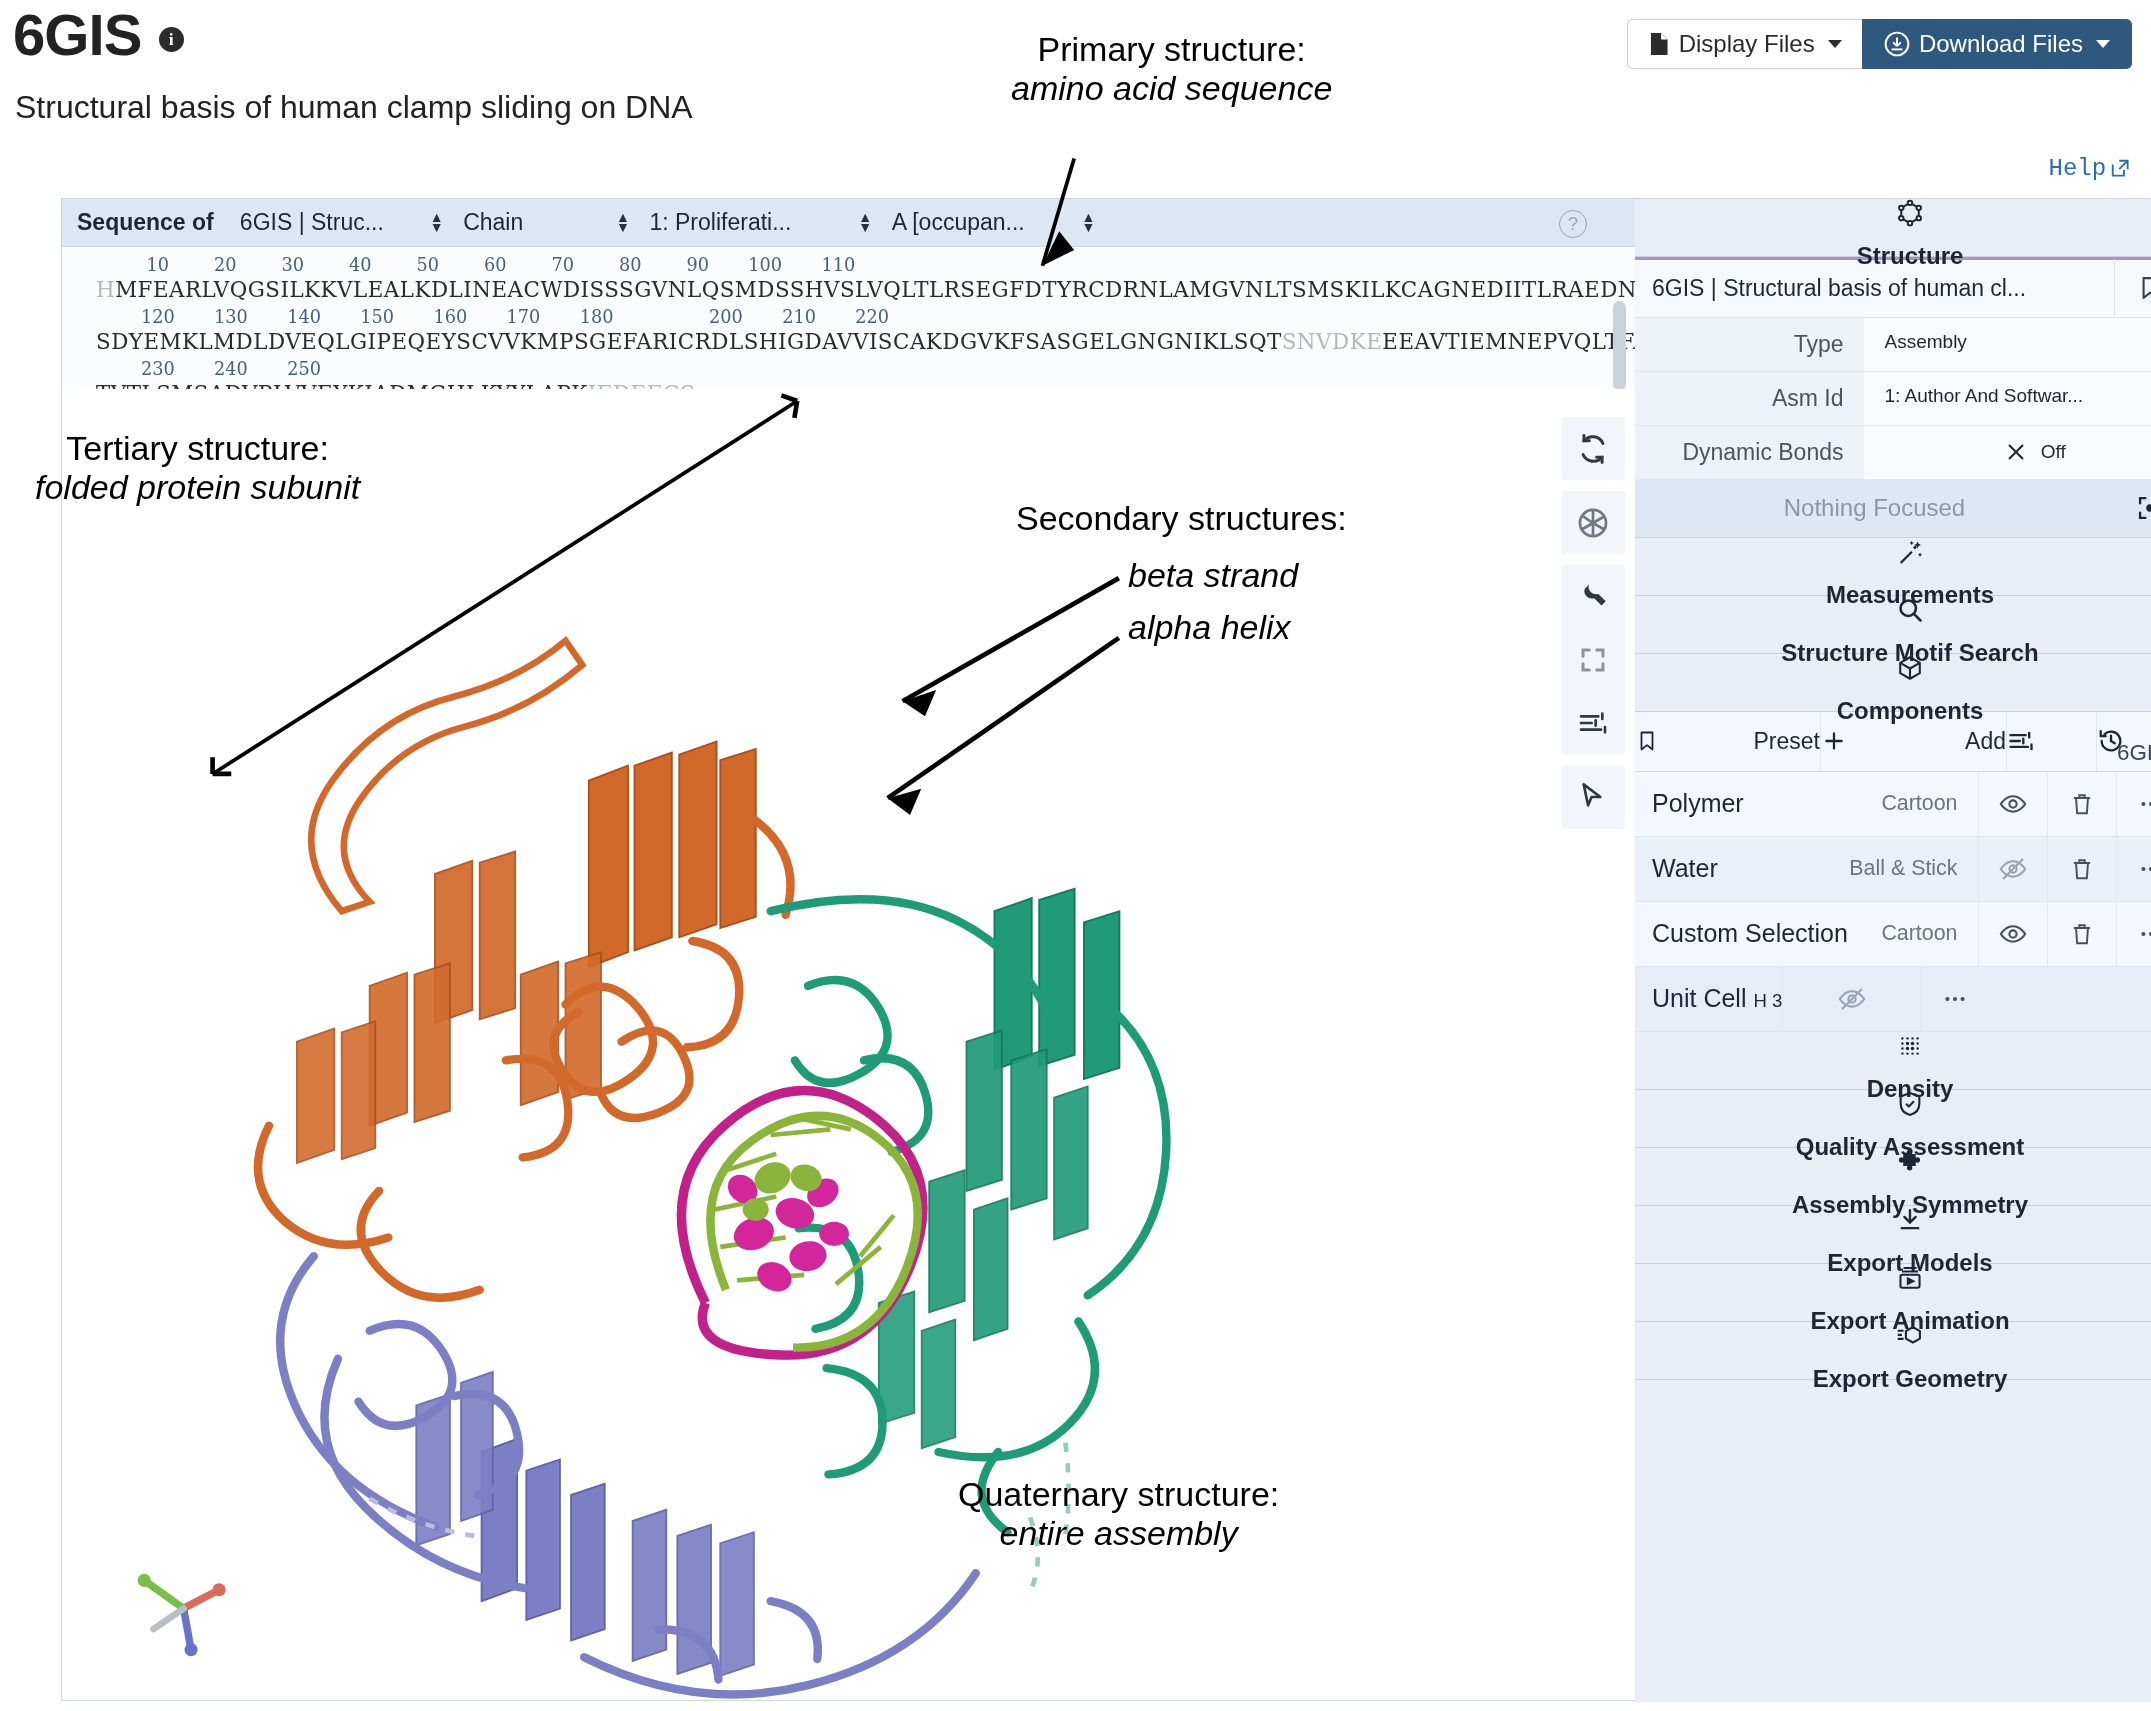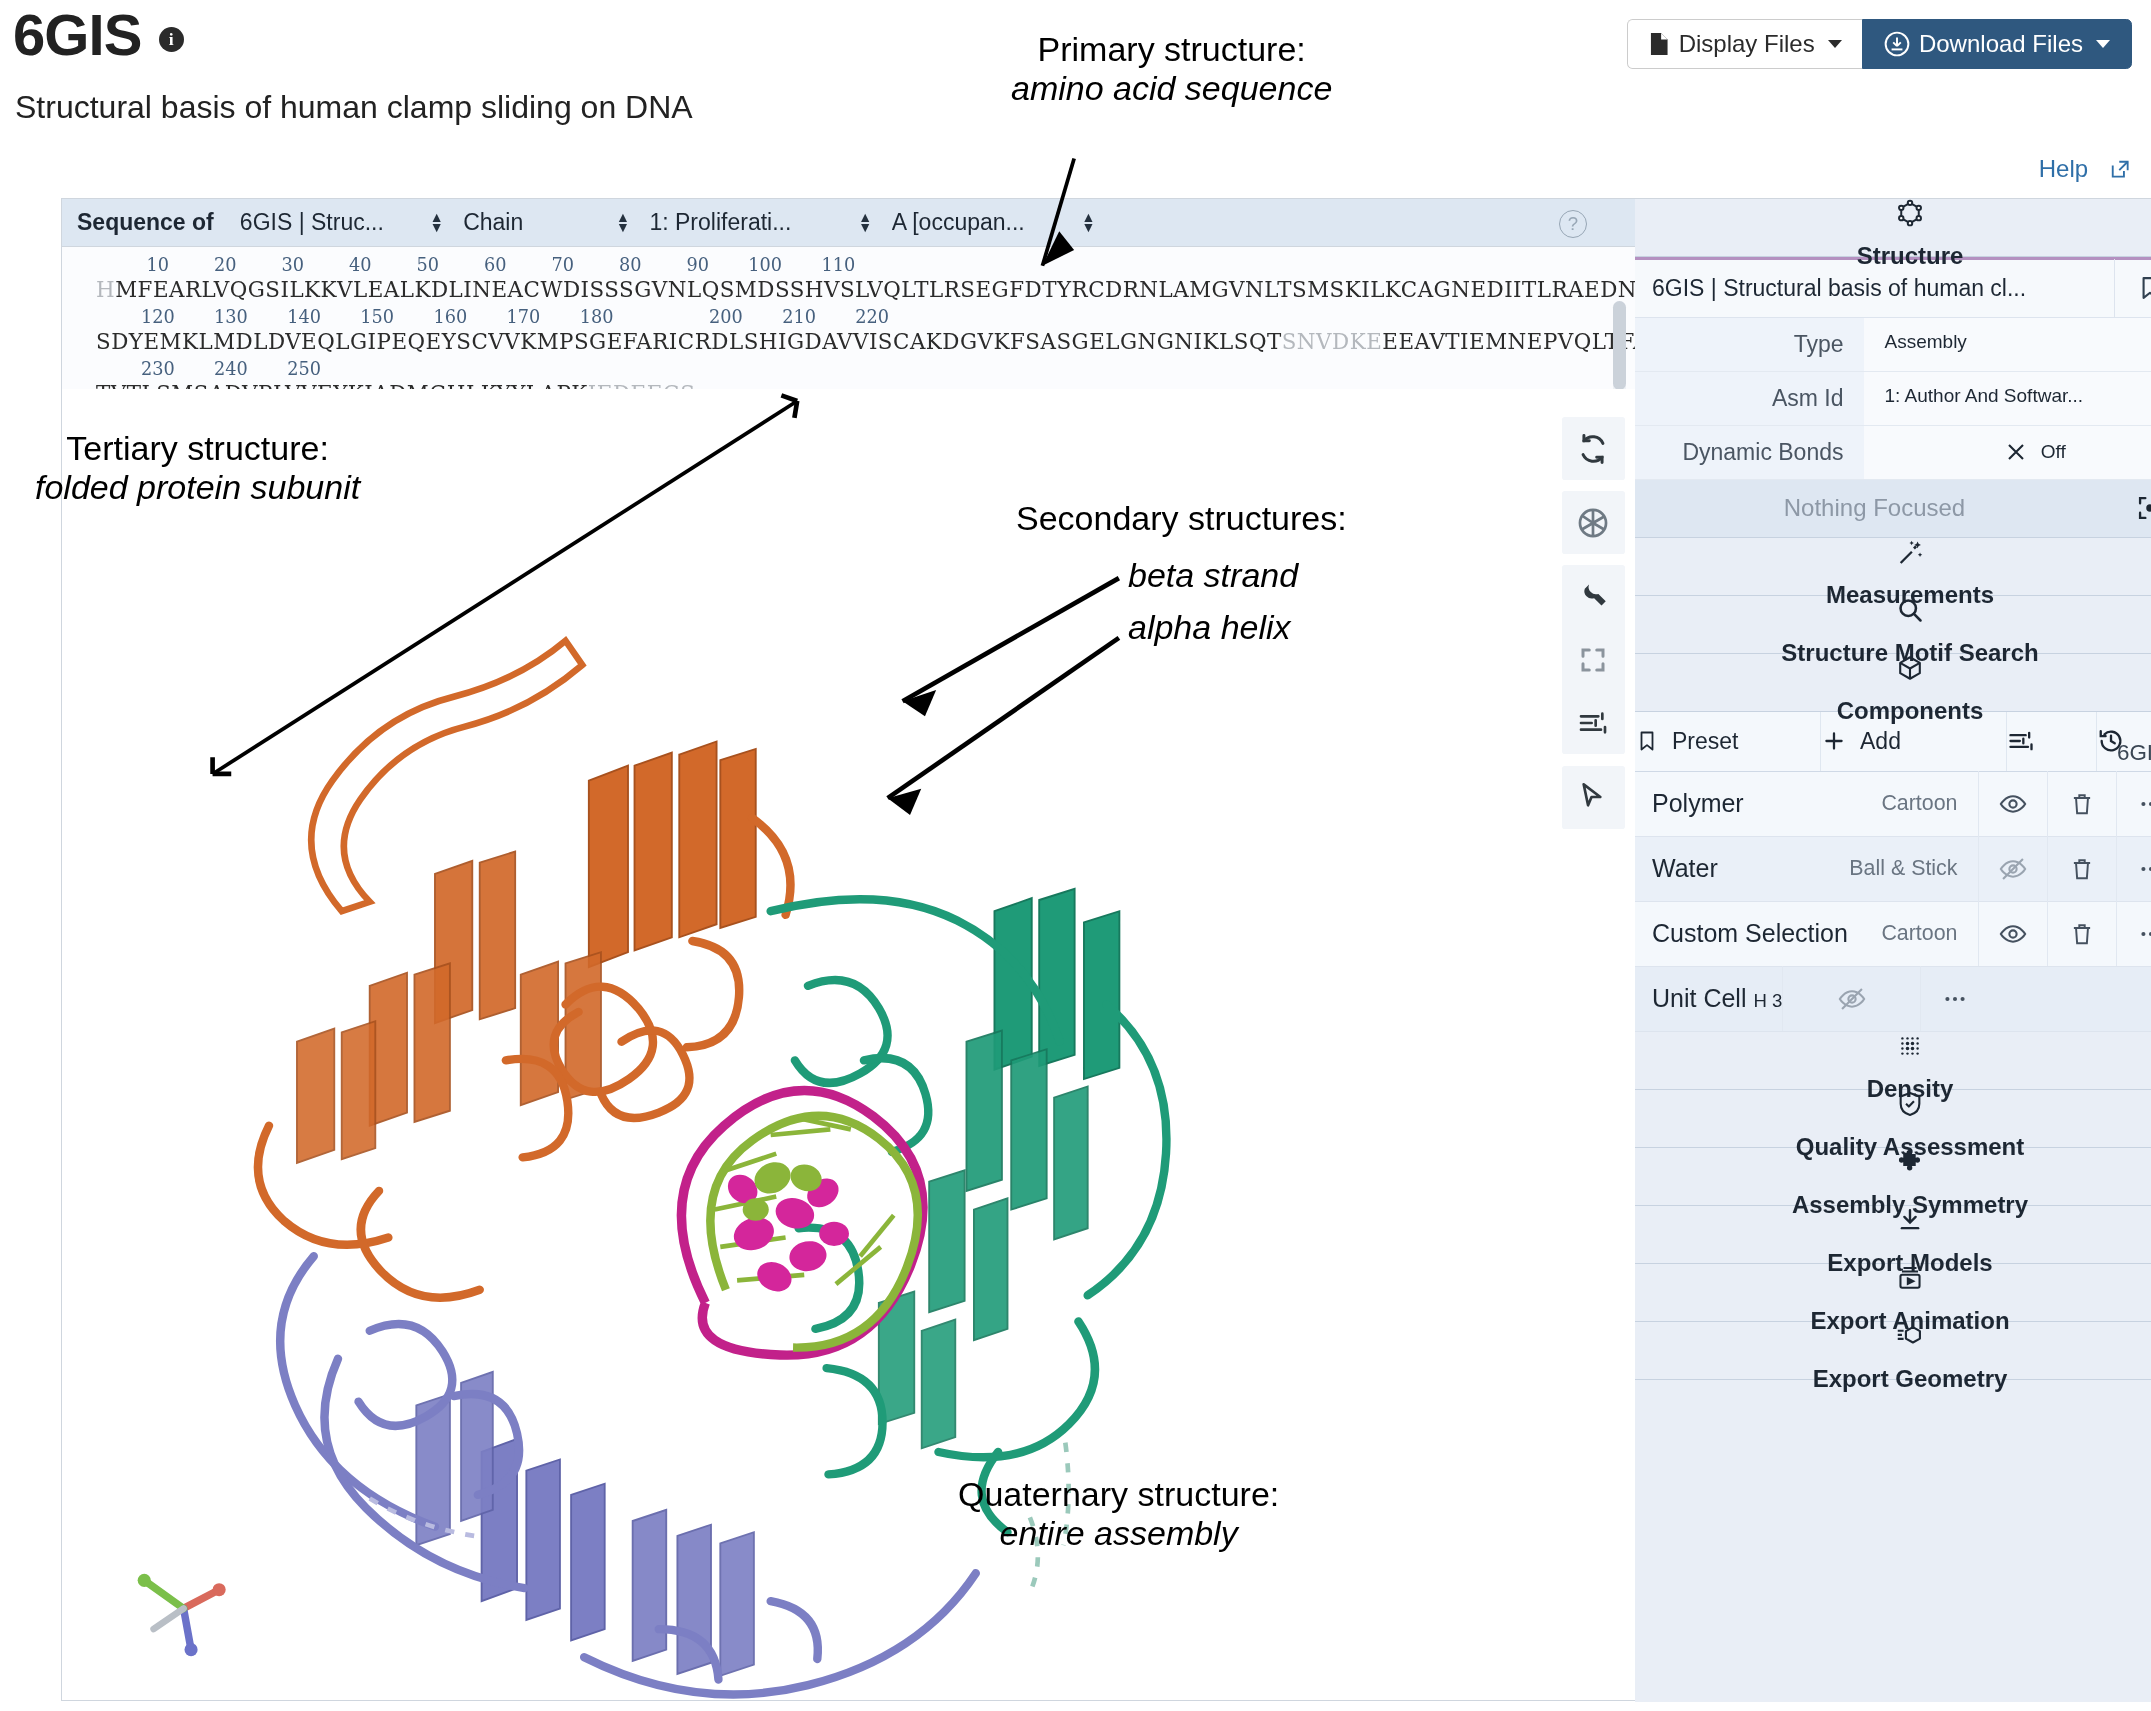--- a/index.html
+++ b/index.html
@@ -46,21 +46,21 @@
   #download-files-button {
     background:#2f587f; border:0.9px solid #2f587f;
     border-radius:0 5.6px 5.6px 0; color:#ffffff;
   }
   .caret { width:0;height:0;border-left:7.5px solid transparent;border-right:7.5px solid transparent;
            border-top:8.4px solid currentColor; margin-left:3.7px; }
 
   #help-link {
     position:absolute; right:20.5px; top:155px;
     font-size:24px; color:#2f6fa8; cursor:pointer;
-    display:flex; align-items:center; gap:21px;
+    display:flex; align-items:center; gap:3px;font-family:Liberation Mono, monospace;
   }
 
   
   #main-frame {
     position:absolute; left:13px; top:198px;
     width:2125px; height:1503px;
     border:0.9px solid #cfd6de; background:#fff;margin-left:48px;
   }
 
   
@@ -173,21 +173,21 @@
 
   #focus-row {
     display:flex; align-items:center; height:58px;
     background:#dee7f2; border-bottom:0.9px solid #c7d2e0;
   }
   #focus-row .t { flex:1; text-align:center; color:#8d98a6; font-size:24px; }
   #focus-button { width:71px; height:58px; display:flex; align-items:center; justify-content:center; cursor:pointer; color:#1d2733; }
 
   #components-actions { display:flex; height:60px; background:#f4f8fc; border-bottom:0.9px solid #cfd9e6;}
   .ca-btn {
-    display:flex; align-items:center; justify-content:flex-start; gap:13px;
+    display:flex; align-items:center; justify-content:space-between; gap:13px;
     cursor:pointer; font-size:23px; color:#1d2733; border-right:0.9px solid #dfe7f0;
   }
   #preset-button { flex:0 0 186px; }
   #add-button { flex:0 0 186px; }
   #comp-settings-button { flex:1; }
   #comp-history-button { flex:1; border-right:none; }
 
   .comp-row {
     display:flex; align-items:center; height:65px;
     border-bottom:0.9px solid #dde4ee; background:#f4f8fc;

